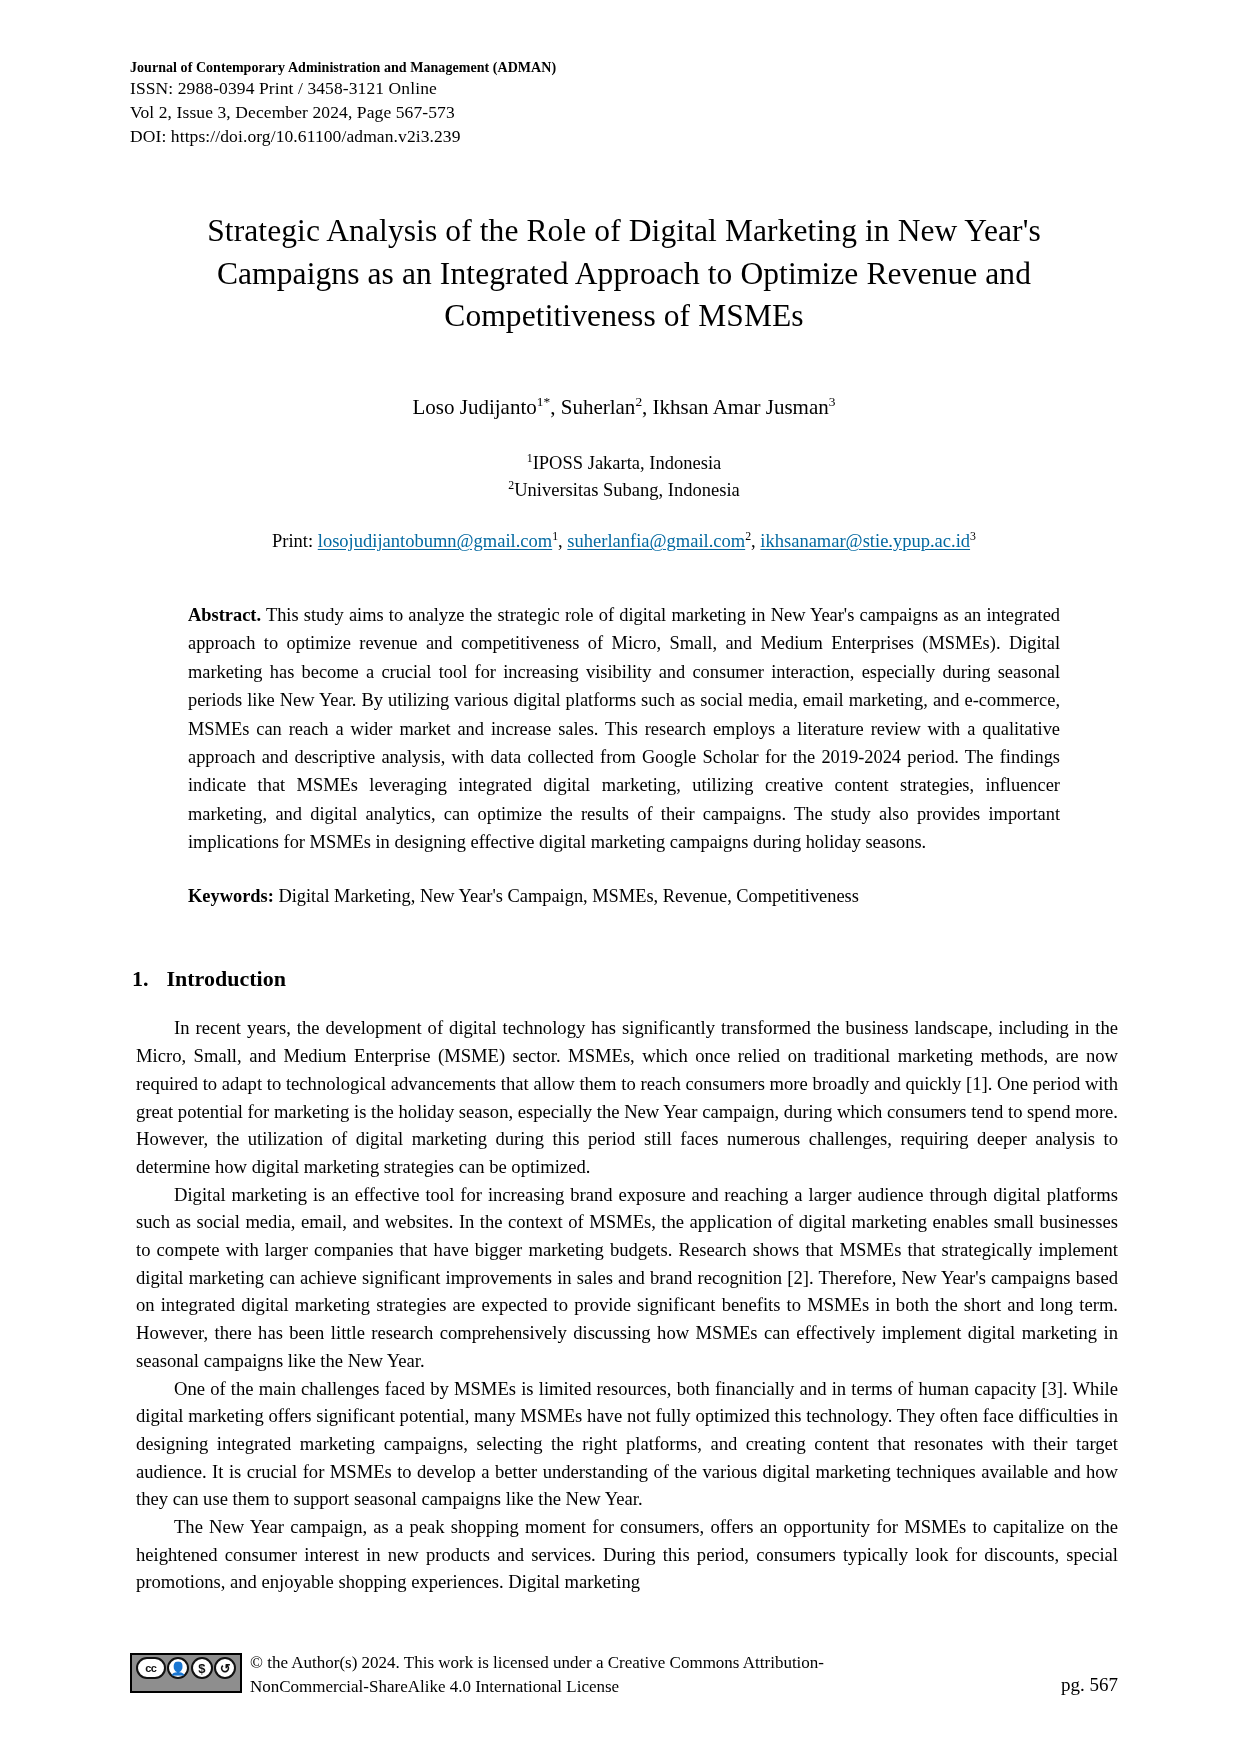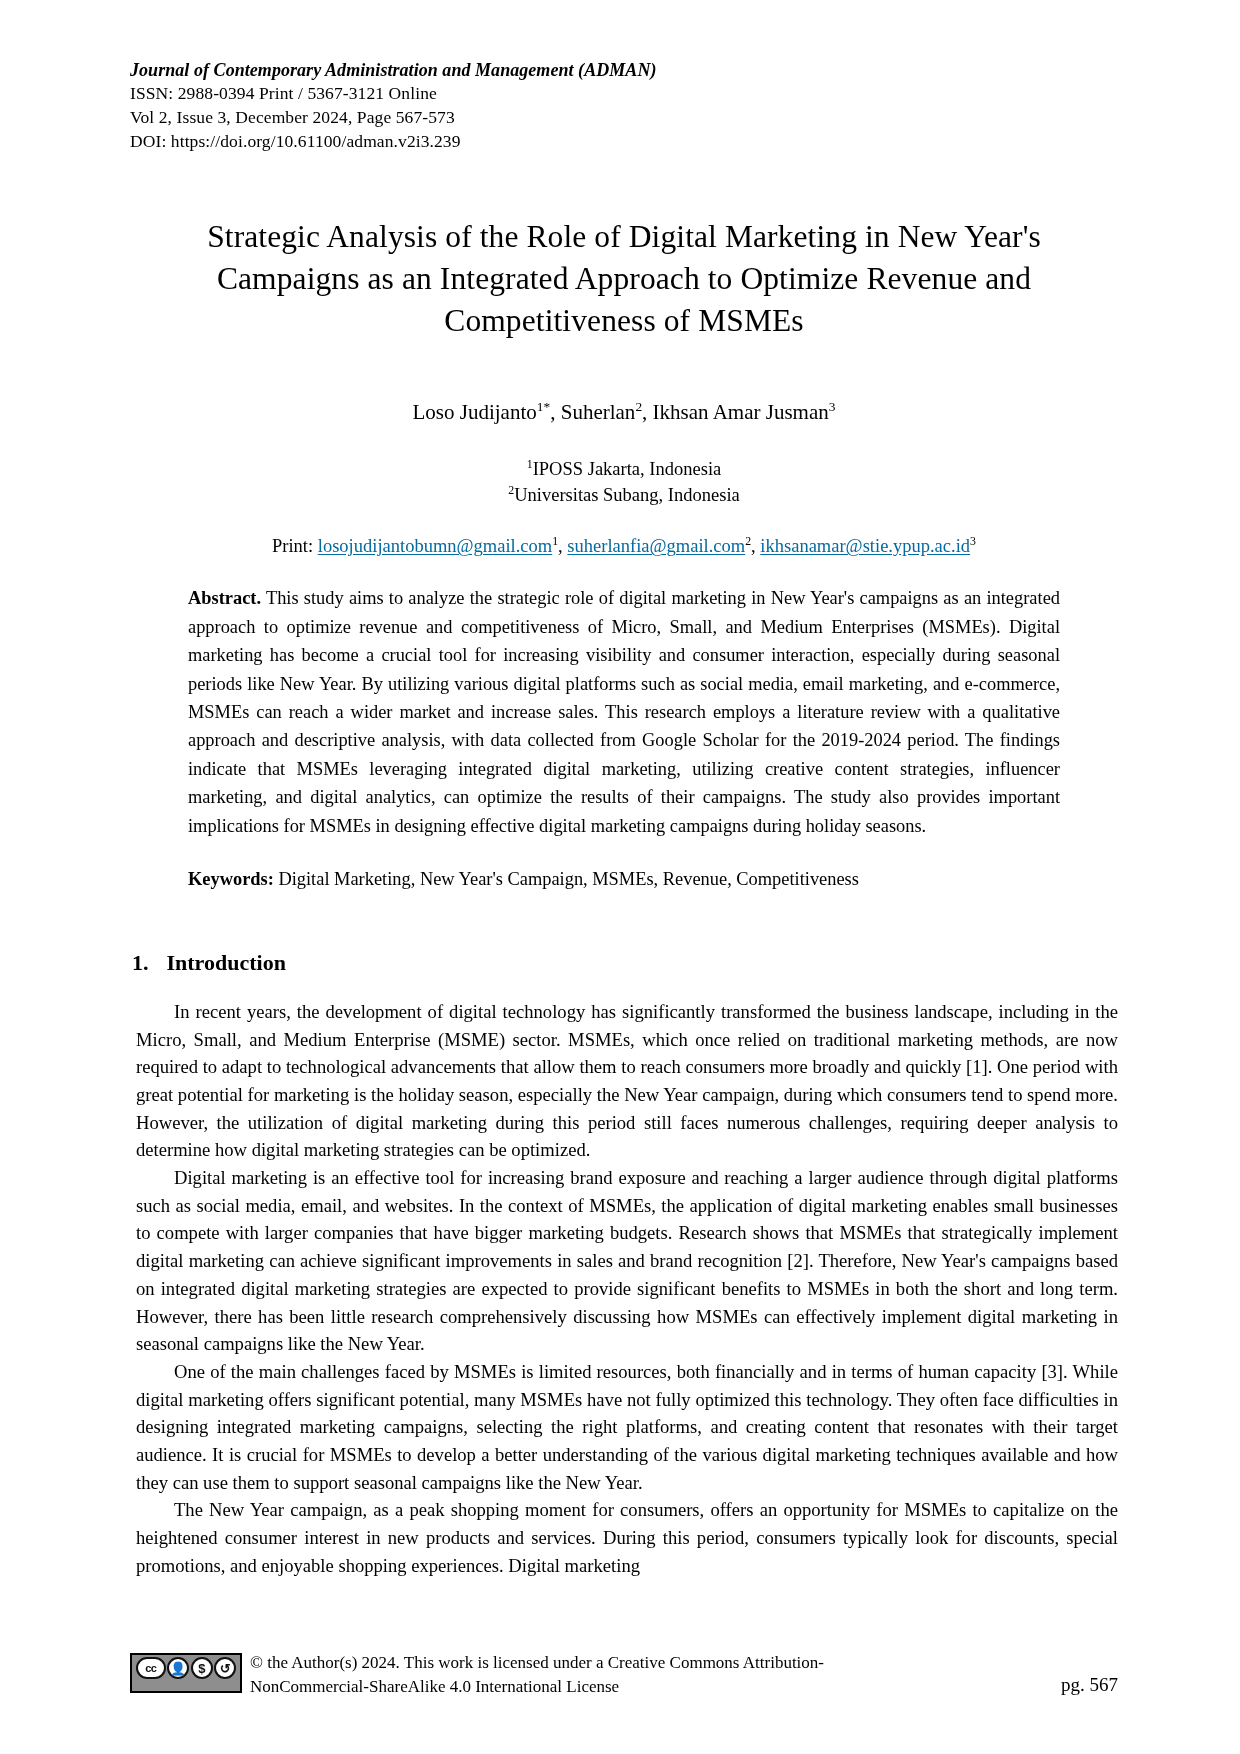--- a/index.html
+++ b/index.html
@@ -25,22 +25,21 @@
   }
 
   
   .masthead {
     font-size: 17.5px;
     line-height: 1.36;
     letter-spacing: 0.1px;
   }
   .masthead .journal-name {
     font-weight: bold;
-    font-style: italic;
-    font-size: 18px;
+    font-size: 14px;
     letter-spacing: 0.05px;
   }
   .masthead .meta-line {
     font-size: 17.5px;
   }
 
   
   .article-title {
     margin-top: 62px;
     font-size: 31.5px;
@@ -79,21 +78,21 @@
   }
 
   sup {
     font-size: 0.64em;
     vertical-align: super;
     line-height: 0;
   }
 
   
   .abstract-block {
-    margin-top: 24px;
+    margin-top: 46px;
     padding: 0 58px 0 58px;
   }
   .abstract-text {
     font-size: 18.4px;
     line-height: 1.545;
     text-align: justify;
     text-justify: inter-word;
     margin: 0;
   }
   .abstract-text .lead {
@@ -217,21 +216,21 @@
     white-space: nowrap;
   }
 </style>
 </head>
 <body>
 
 <div class="page">
 
   <div class="masthead">
     <div class="journal-name">Journal of Contemporary Administration and Management (ADMAN)</div>
-    <div class="meta-line">ISSN: 2988-0394 Print / 5367-3121 Online</div>
+    <div class="meta-line">ISSN: 2988-0394 Print / 3458-3121 Online</div>
     <div class="meta-line">Vol 2, Issue 3, December 2024, Page 567-573</div>
     <div class="meta-line">DOI: https://doi.org/10.61100/adman.v2i3.239</div>
   </div>
 
   <h1 class="article-title">Strategic Analysis of the Role of Digital Marketing in New Year's Campaigns as an Integrated Approach to Optimize Revenue and Competitiveness of MSMEs</h1>
 
   <div class="authors">
     <span>Loso Judijanto</span><sup>1*</sup><span>, </span><span>Suherlan</span><sup>2</sup><span>, </span><span>Ikhsan Amar Jusman</span><sup>3</sup>
   </div>
 

